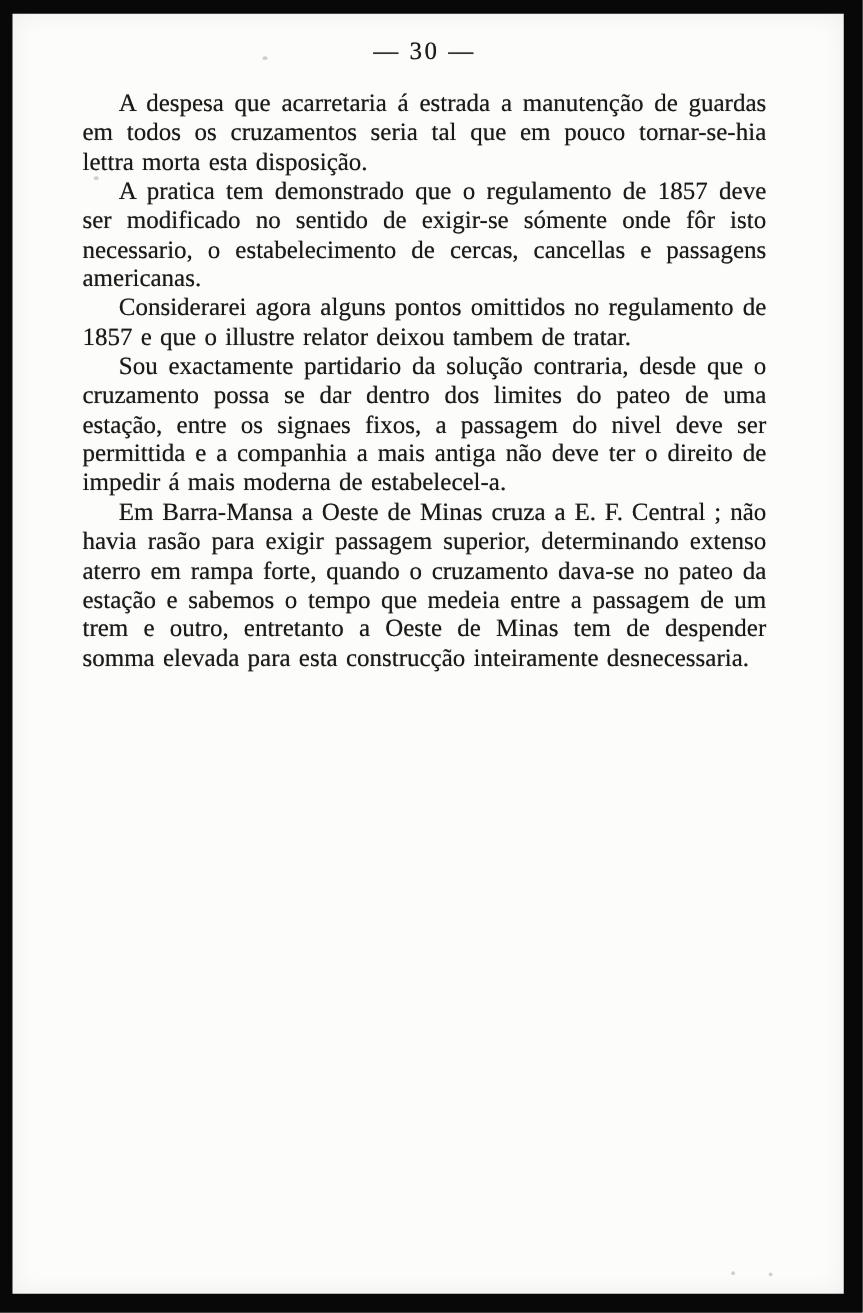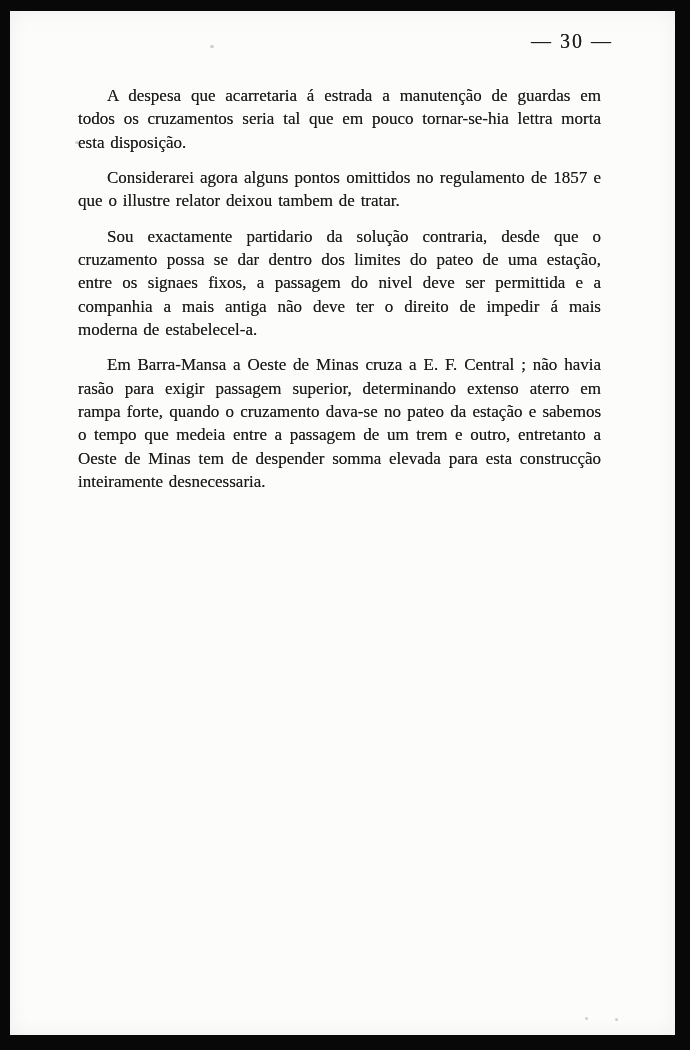--- a/index.html
+++ b/index.html
@@ -26,37 +26,37 @@
     width: 665px;
     height: 1024px;
     background: #fcfcfb;
     box-shadow: inset 0 0 20px rgba(0,0,0,0.06);
   }
   .page-header {
     position: absolute;
     top: 19px;
     left: 56px;
     width: 547px;
-    text-align: right;
+    text-align: center;
     font-size: 20px;
     line-height: 22px;
     letter-spacing: 2px;
     color: #1b1a18;
     text-shadow: 0 0 0.6px rgba(20,20,20,0.7);
   }
   .text-block {
     position: absolute;
     top: 61px;
     left: 56px;
     width: 547px;
     color: #1b1a18;
   }
   .para {
-    margin: 12px;
-    font-size: 17px;
+    margin: 0;
+    font-size: 20px;
     line-height: 23.35px;
     text-align: justify;
     text-indent: 29px;
     word-spacing: 1.6px;
     hyphens: manual;
     -webkit-hyphens: manual;
     text-shadow: 0 0 0.6px rgba(20,20,20,0.65);
   }
   .speck {
     position: absolute;
@@ -71,20 +71,21 @@
 </head>
 <body>
 
 <div class="scan-frame">
   <div class="page">
 
     <div class="page-header">— 30 —</div>
 
     <div class="text-block">
       <p class="para">A despesa que acarretaria á estrada a manutenção de guardas em todos os cruzamentos seria tal que em pouco tornar-se-hia lettra morta esta disposição.</p>
+      <p class="para">A pratica tem demonstrado que o regulamento de 1857 deve ser modificado no sentido de exigir-se sómente onde fôr isto necessario, o estabelecimento de cercas, cancellas e pas­sagens americanas.</p>
       <p class="para">Considerarei agora alguns pontos omittidos no regu­lamento de 1857 e que o illustre relator deixou tambem de tratar.</p>
       <p class="para">Sou exactamente partidario da solução contraria, desde que o cruzamento possa se dar dentro dos limites do pateo de uma estação, entre os signaes fixos, a passagem do nivel deve ser permittida e a companhia a mais antiga não deve ter o direito de impedir á mais moderna de estabe­lecel-a.</p>
       <p class="para">Em Barra-Mansa a Oeste de Minas cruza a E. F. Central ; não havia rasão para exigir passagem superior, determinando extenso aterro em rampa forte, quando o cruzamento dava-se no pateo da estação e sabemos o tempo que medeia entre a passagem de um trem e outro, entretanto a Oeste de Minas tem de despender somma elevada para esta construcção inteiramente desnecessaria.</p>
     </div>
 
     <div class="speck speck-1"></div>
     <div class="speck speck-2"></div>
     <div class="speck speck-3"></div>
     <div class="speck speck-4"></div>
 

